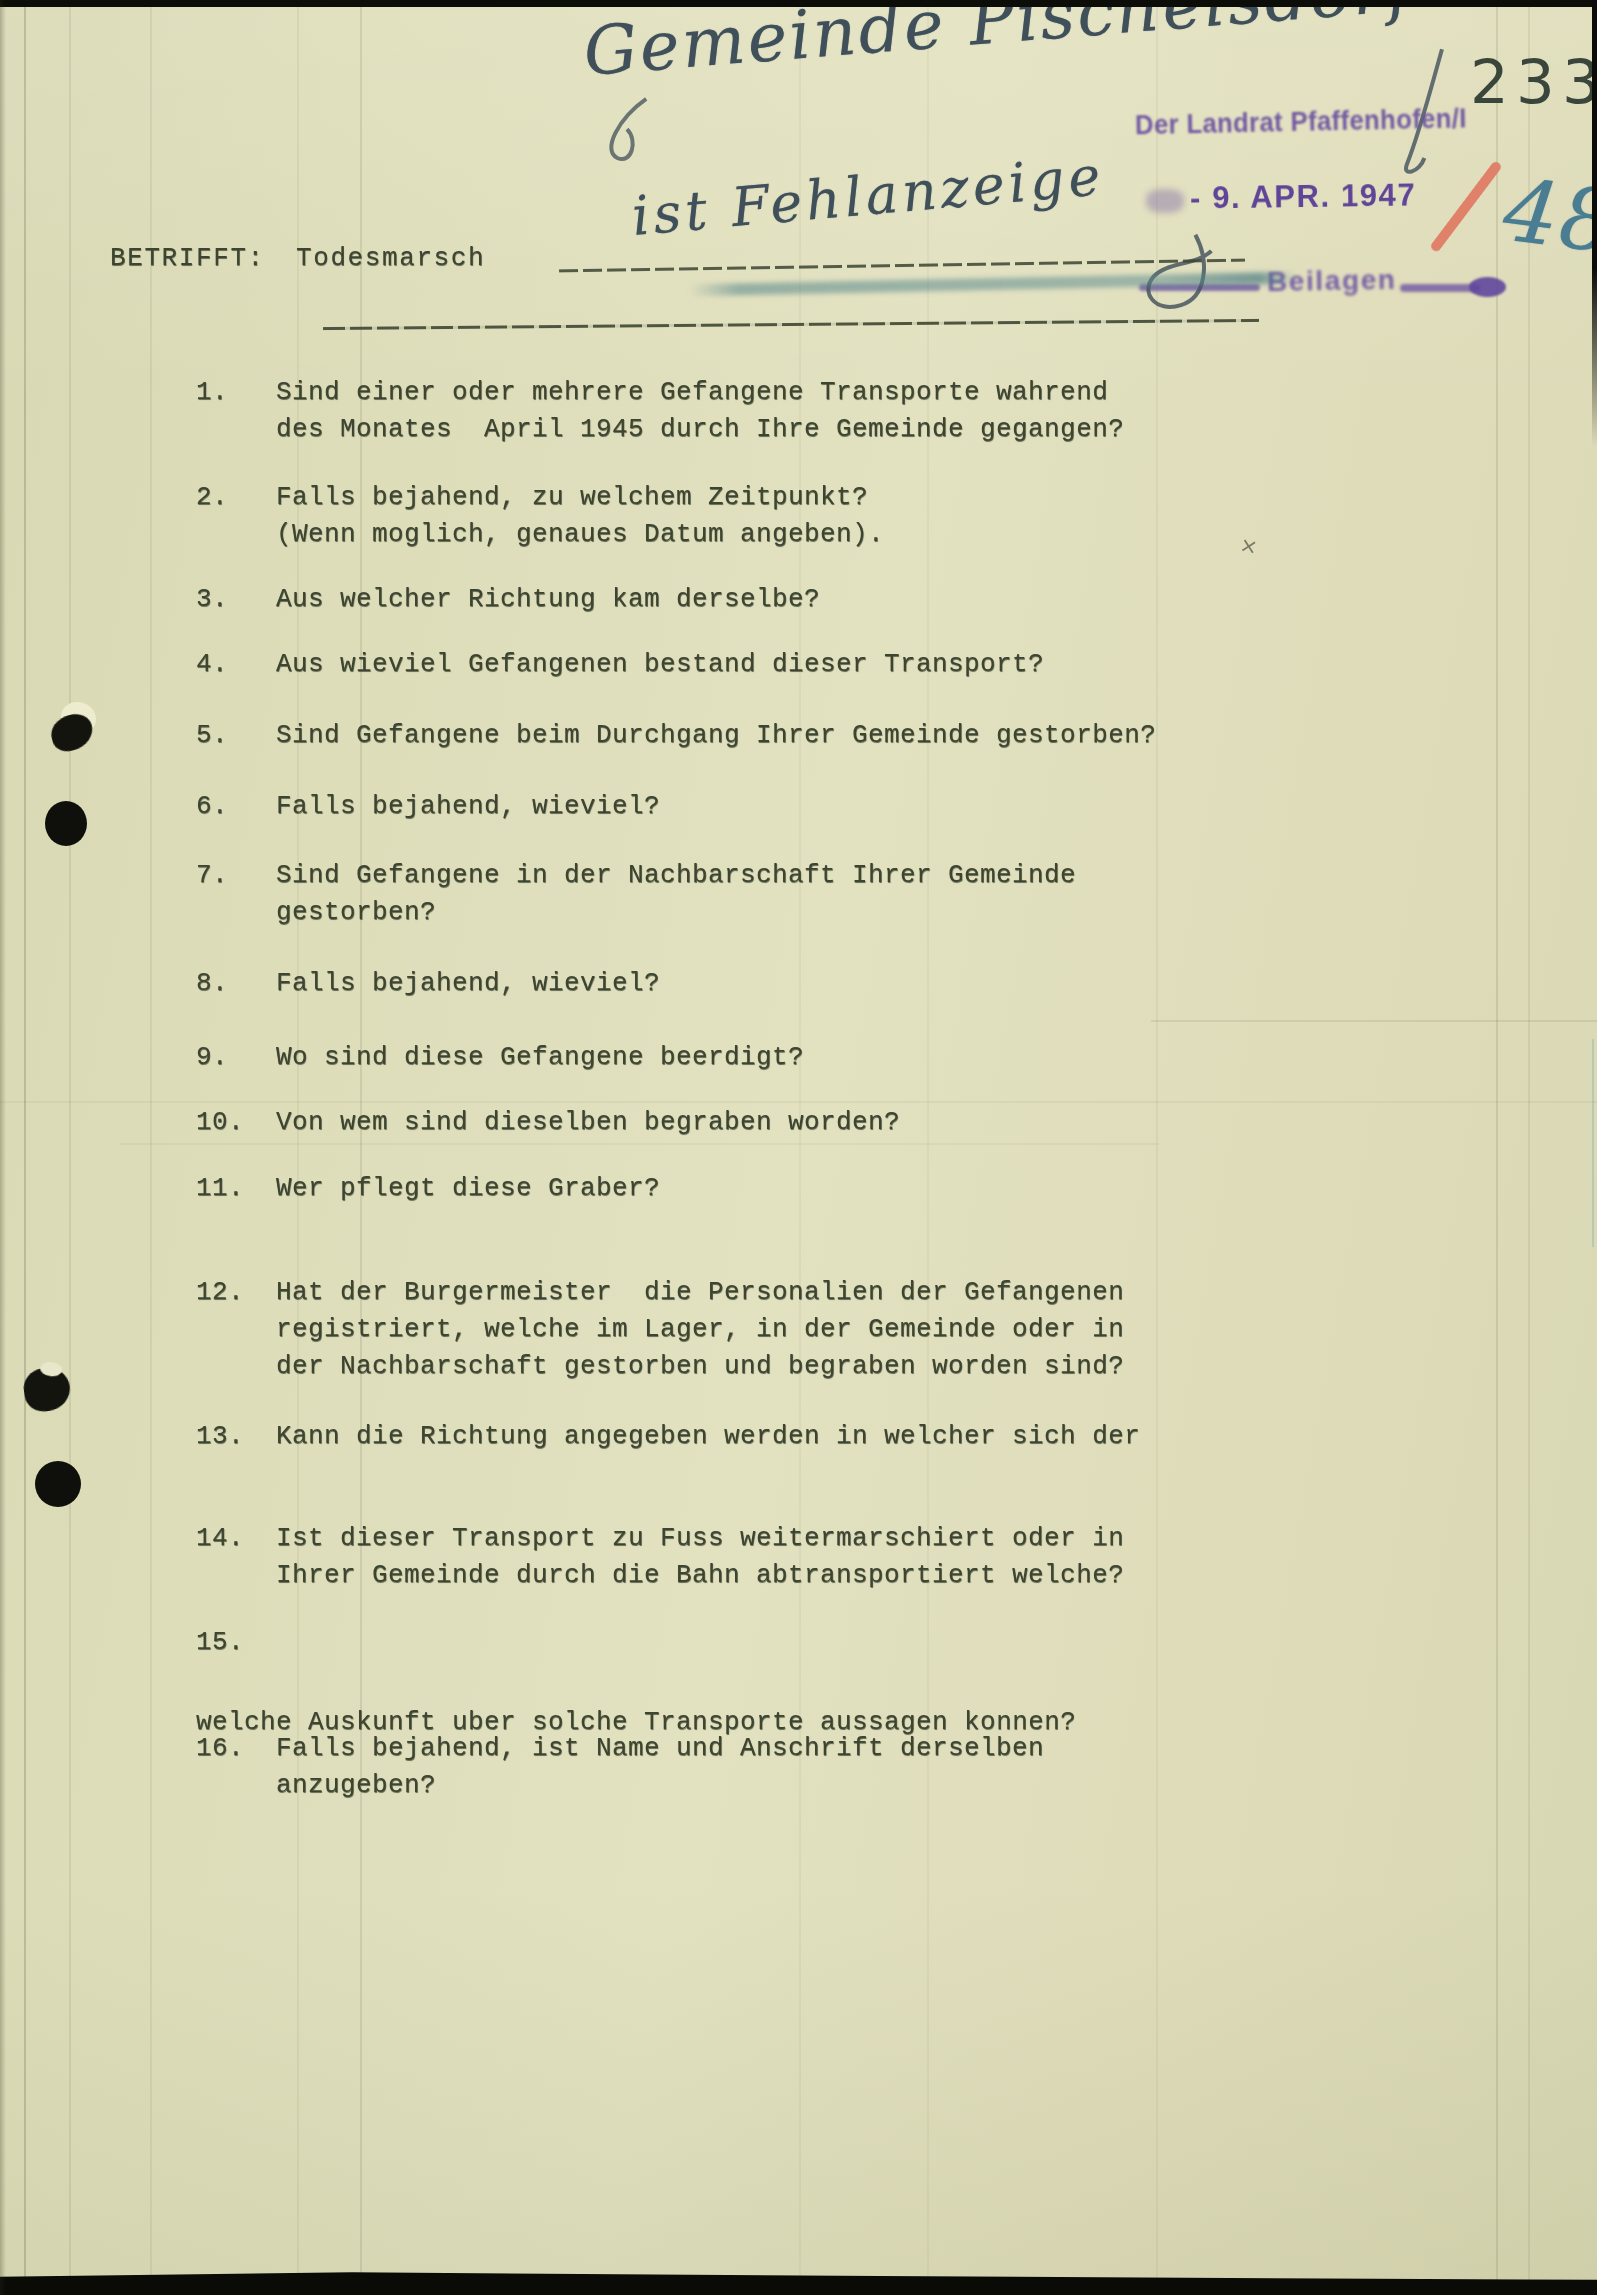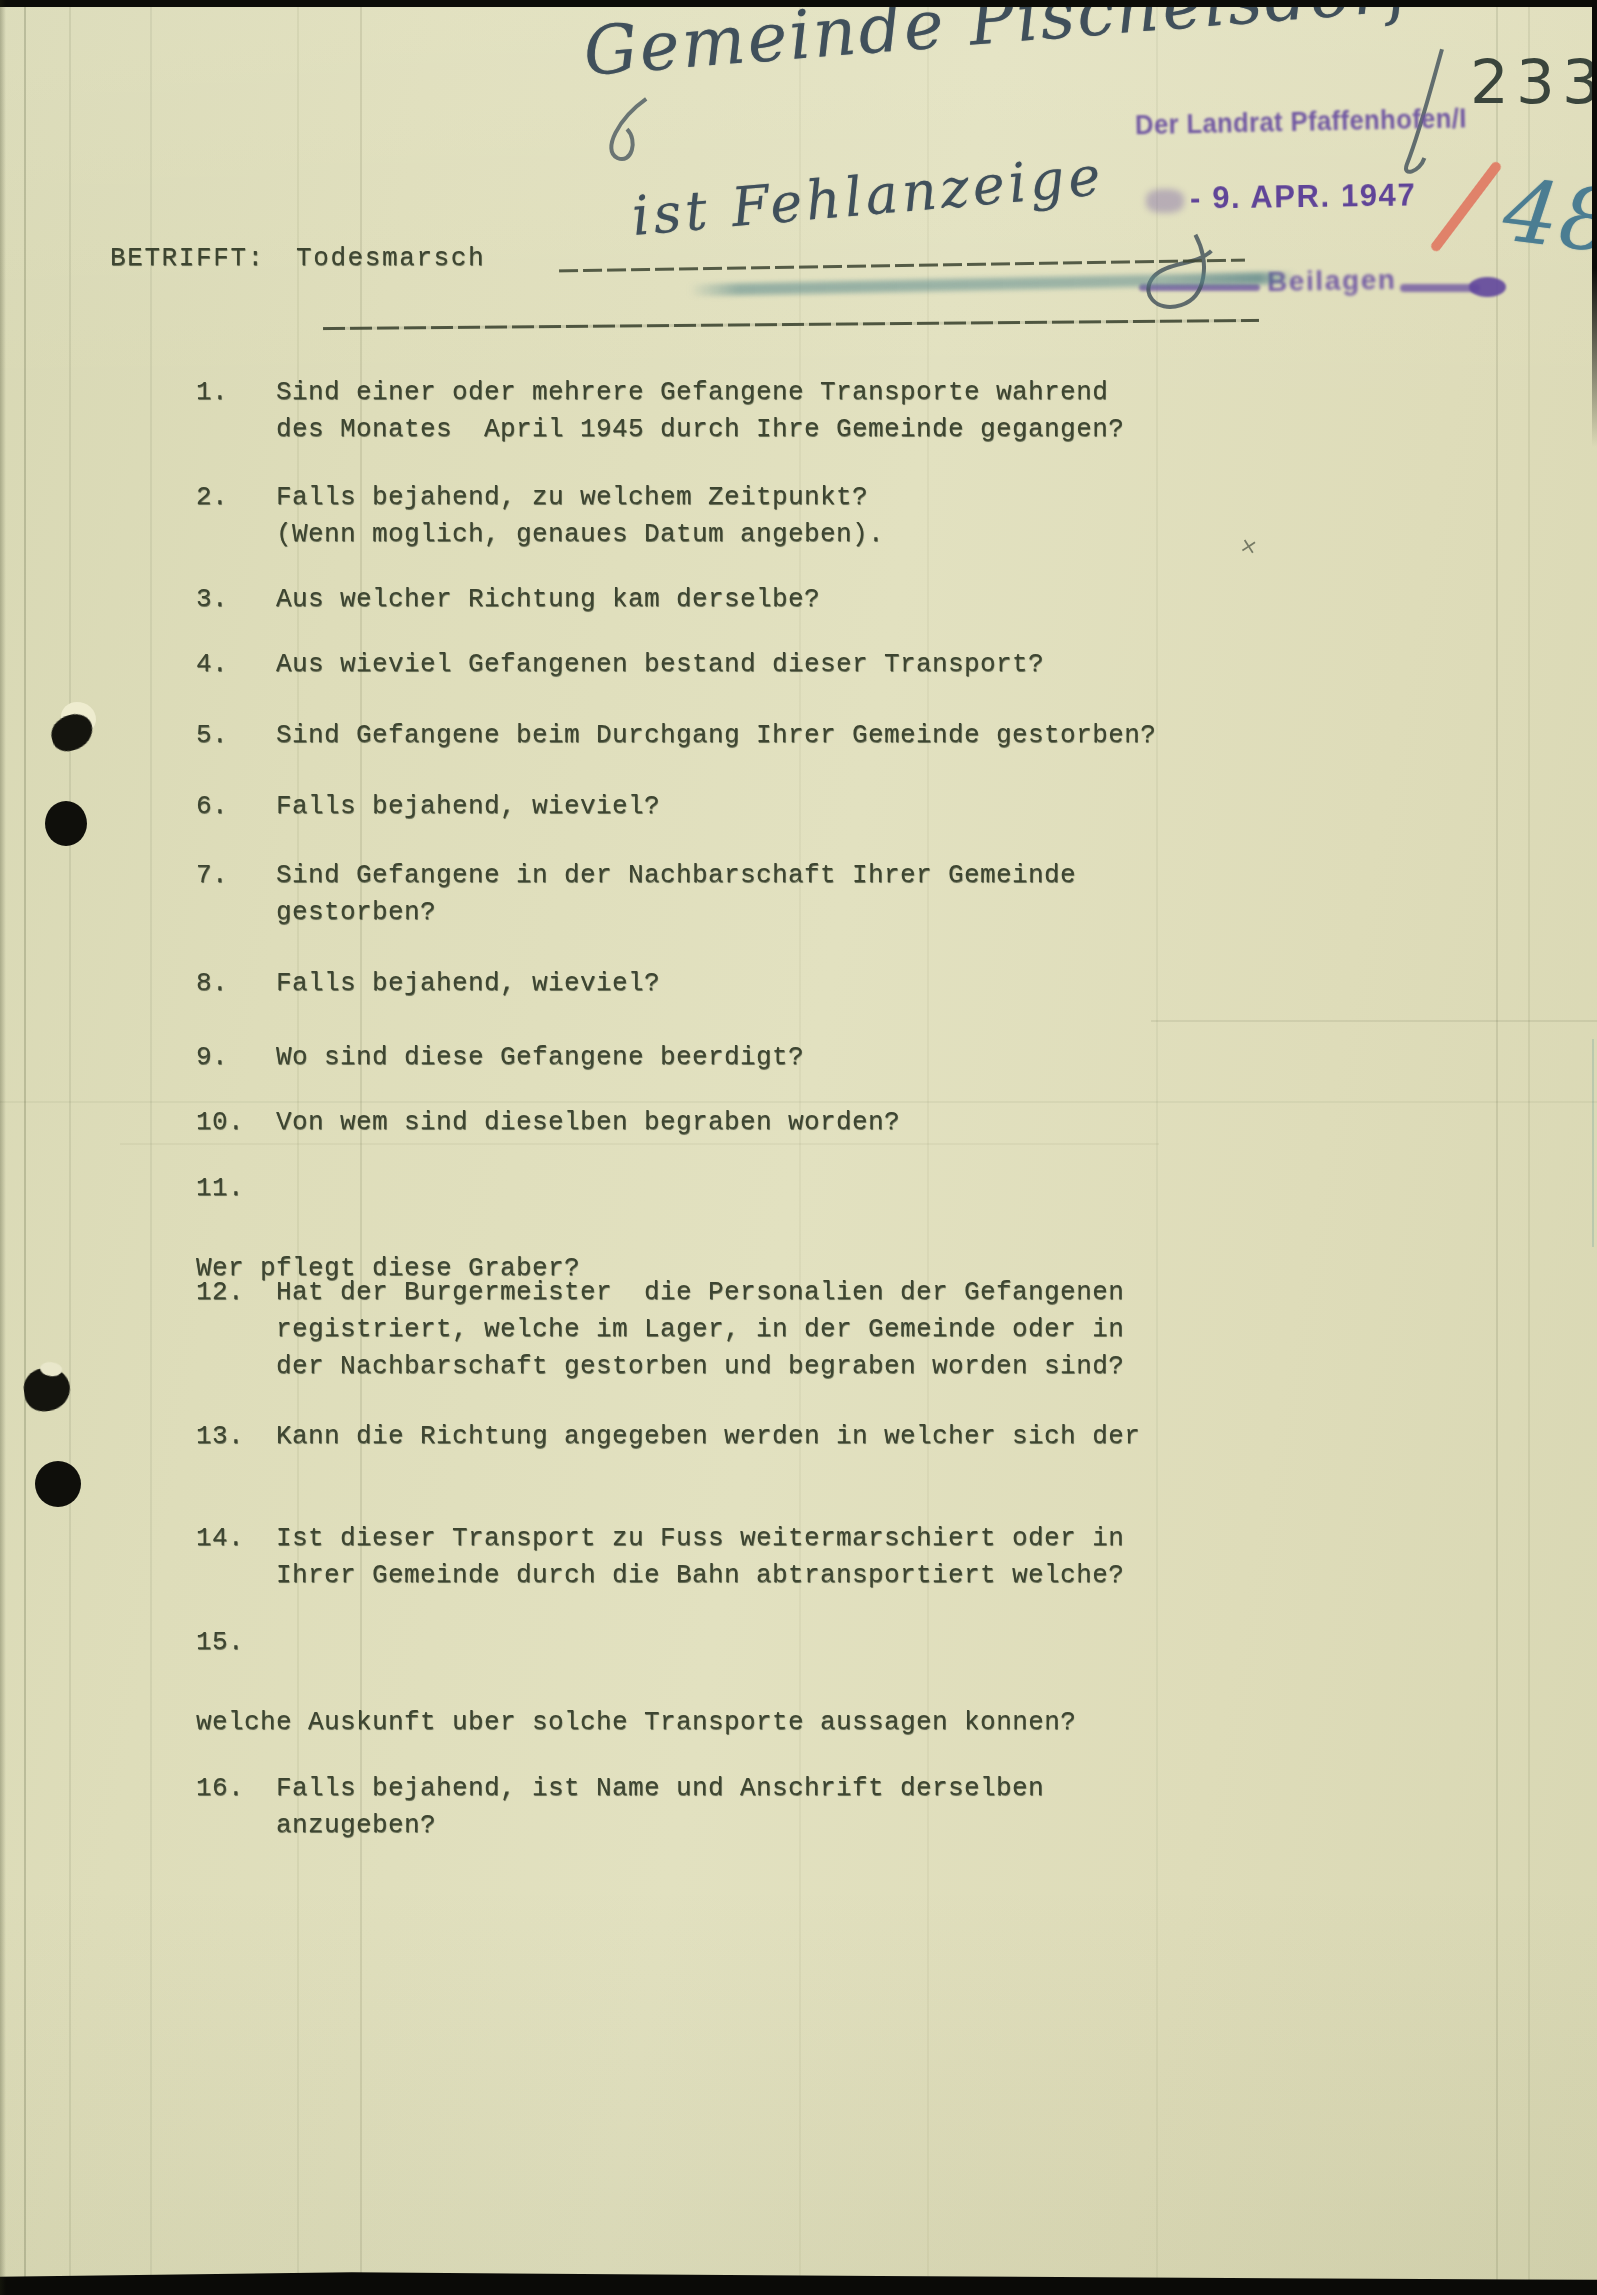--- a/index.html
+++ b/index.html
@@ -127,26 +127,26 @@
       <div class="q-item typed" style="top: 374px;"><span class="q-num">1.</span><div><div class="q-line">Sind einer oder mehrere Gefangene Transporte wahrend</div><div class="q-line">des Monates  April 1945 durch Ihre Gemeinde gegangen?</div></div></div>
       <div class="q-item typed" style="top: 479px;"><span class="q-num">2.</span><div><div class="q-line">Falls bejahend, zu welchem Zeitpunkt?</div><div class="q-line">(Wenn moglich, genaues Datum angeben).</div></div></div>
       <div class="q-item typed" style="top: 581px;"><span class="q-num">3.</span><div><div class="q-line">Aus welcher Richtung kam derselbe?</div></div></div>
       <div class="q-item typed" style="top: 646px;"><span class="q-num">4.</span><div><div class="q-line">Aus wieviel Gefangenen bestand dieser Transport?</div></div></div>
       <div class="q-item typed" style="top: 717px;"><span class="q-num">5.</span><div><div class="q-line">Sind Gefangene beim Durchgang Ihrer Gemeinde gestorben?</div></div></div>
       <div class="q-item typed" style="top: 788px;"><span class="q-num">6.</span><div><div class="q-line">Falls bejahend, wieviel?</div></div></div>
       <div class="q-item typed" style="top: 857px;"><span class="q-num">7.</span><div><div class="q-line">Sind Gefangene in der Nachbarschaft Ihrer Gemeinde</div><div class="q-line">gestorben?</div></div></div>
       <div class="q-item typed" style="top: 965px;"><span class="q-num">8.</span><div><div class="q-line">Falls bejahend, wieviel?</div></div></div>
       <div class="q-item typed" style="top: 1039px;"><span class="q-num">9.</span><div><div class="q-line">Wo sind diese Gefangene beerdigt?</div></div></div>
       <div class="q-item typed" style="top: 1104px;"><span class="q-num">10.</span><div><div class="q-line">Von wem sind dieselben begraben worden?</div></div></div>
-      <div class="q-item typed" style="top: 1170px; flex-direction: column;"><span class="q-num">11.</span><div><div class="q-line">Wer pflegt diese Graber?</div></div></div>
+      <div class="q-item typed" style="top: 1170px;"><span class="q-num">11.</span><div><div class="q-line">Wer pflegt diese Graber?</div></div></div>
       <div class="q-item typed" style="top: 1274px;"><span class="q-num">12.</span><div><div class="q-line">Hat der Burgermeister  die Personalien der Gefangenen</div><div class="q-line">registriert, welche im Lager, in der Gemeinde oder in</div><div class="q-line">der Nachbarschaft gestorben und begraben worden sind?</div></div></div>
       <div class="q-item typed" style="top: 1418px;"><span class="q-num">13.</span><div><div class="q-line">Kann die Richtung angegeben werden in welcher sich der</div></div></div>
       <div class="q-item typed" style="top: 1520px;"><span class="q-num">14.</span><div><div class="q-line">Ist dieser Transport zu Fuss weitermarschiert oder in</div><div class="q-line">Ihrer Gemeinde durch die Bahn abtransportiert welche?</div></div></div>
       <div class="q-item typed" style="top: 1624px; flex-direction: column;"><span class="q-num">15.</span><div><div class="q-line">welche Auskunft uber solche Transporte aussagen konnen?</div></div></div>
-      <div class="q-item typed" style="top: 1730px; margin-top: 40px;"><span class="q-num">16.</span><div><div class="q-line">Falls bejahend, ist Name und Anschrift derselben</div><div class="q-line">anzugeben?</div></div></div>
+      <div class="q-item typed" style="top: 1730px;"><span class="q-num">16.</span><div><div class="q-line">Falls bejahend, ist Name und Anschrift derselben</div><div class="q-line">anzugeben?</div></div></div>
     </div>
 
   <div class="abs stray">×</div>
 
   <div class="abs torn-hole1">
     <div class="light"></div>
     <div class="dark"></div>
   </div>
   <div class="abs hole-dot1"></div>
   <div class="abs torn-blob2">

